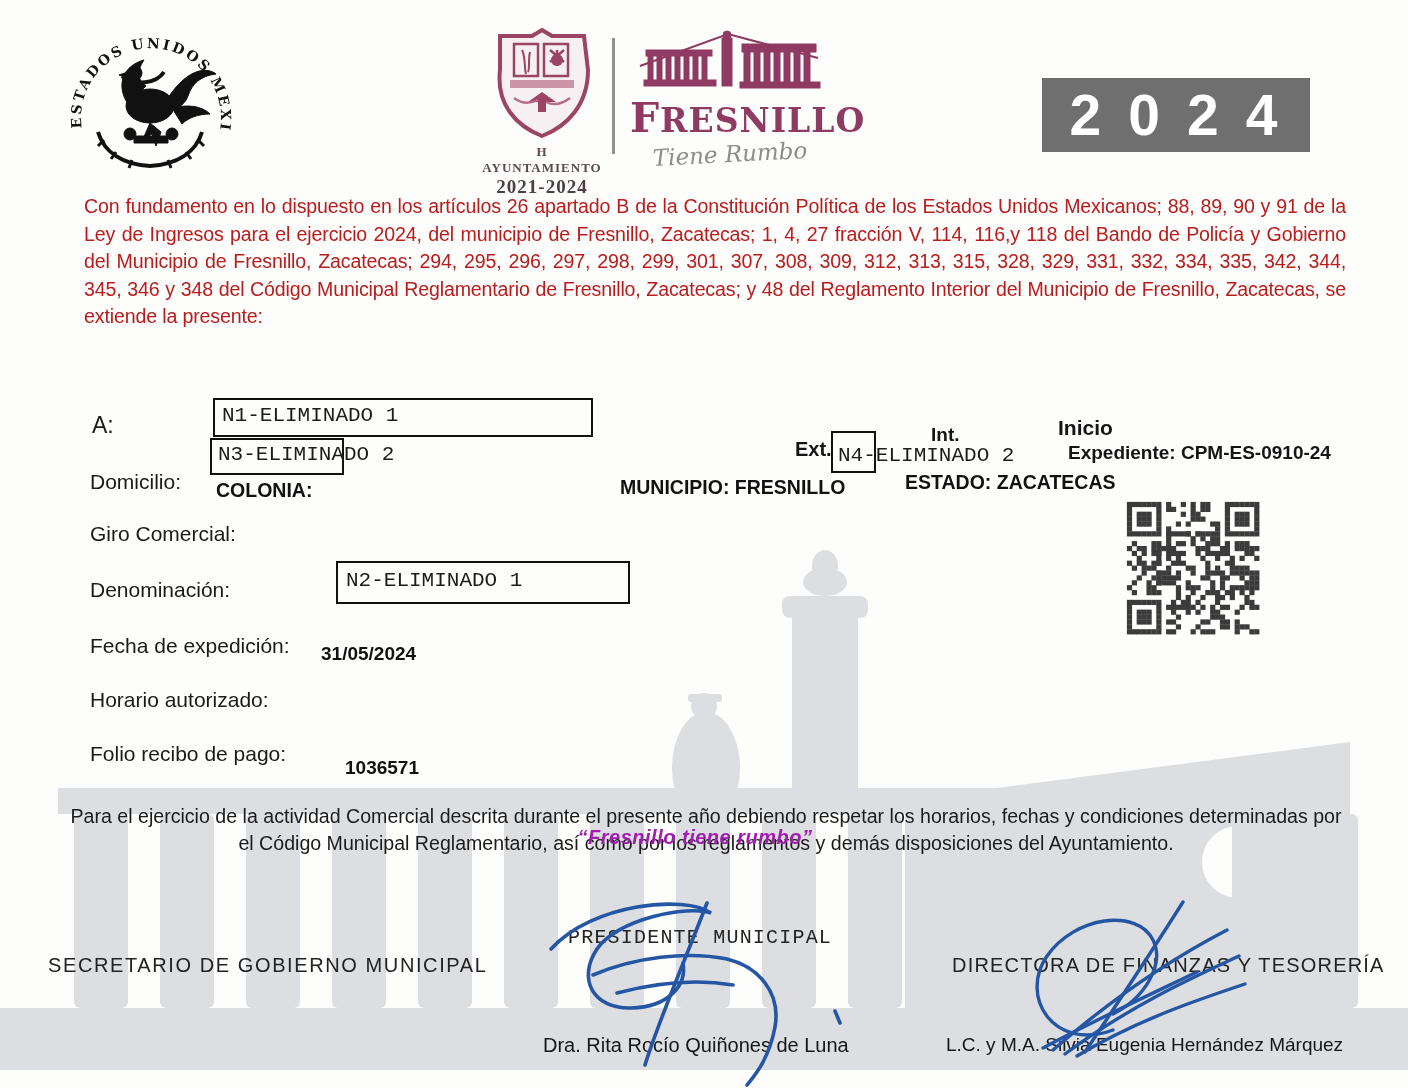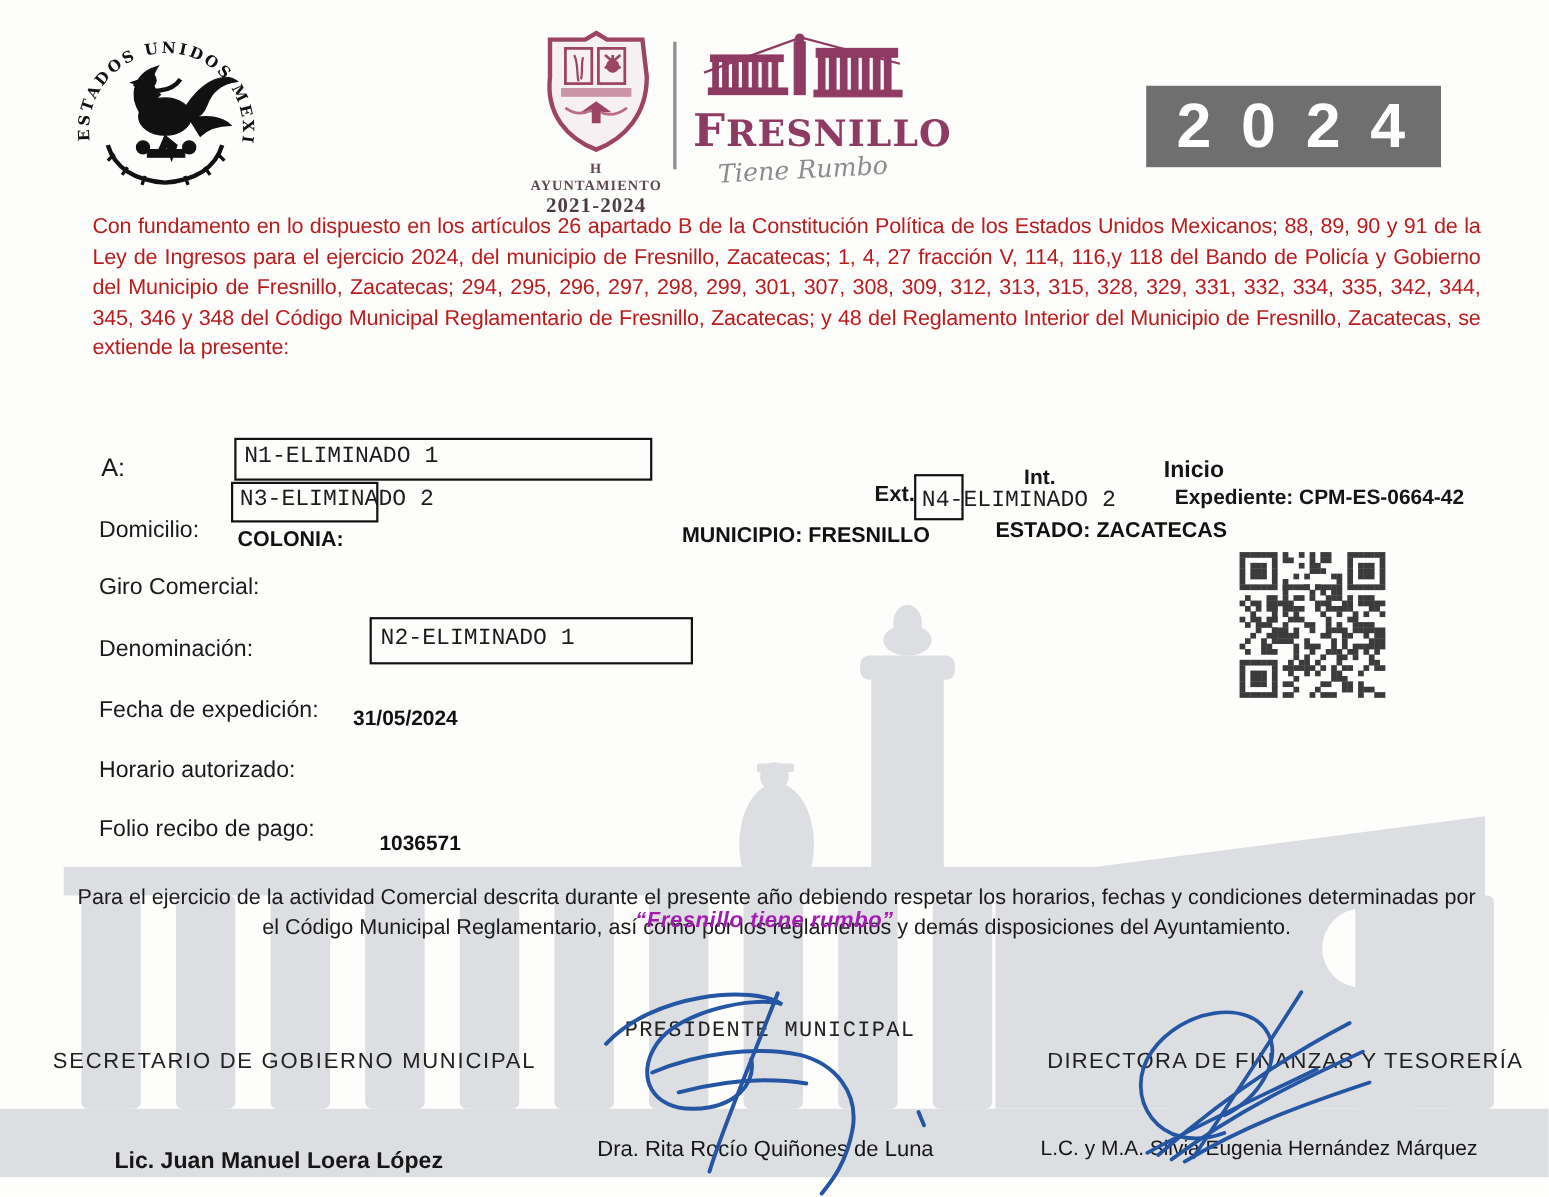--- a/index.html
+++ b/index.html
@@ -186,21 +186,21 @@
     <div class="abs mono" style="left:222px;top:404px;">N1-ELIMINADO 1</div>
 
     <div class="abs" style="left:795px;top:438px;font-size:20px;font-weight:bold;">Ext.</div>
     <div class="abs redact-border" style="left:831px;top:431px;width:41px;height:38px;"></div>
     <div class="abs mono" style="left:838px;top:444px;">
       <span>N4</span><span>-ELIMINADO 2</span>
     </div>
     <div class="abs" style="left:931px;top:424px;font-size:19px;font-weight:bold;">Int.</div>
 
     <div class="abs" style="left:1058px;top:416px;font-size:21px;font-weight:bold;">Inicio</div>
-    <div class="abs" style="left:1068px;top:442px;font-size:19px;font-weight:bold;">Expediente: CPM-ES-0664-42</div>
+    <div class="abs" style="left:1068px;top:442px;font-size:19px;font-weight:bold;">Expediente: CPM-ES-0910-24</div>
 
     <div class="abs lbl" style="left:90px;top:470px;">Domicilio:</div>
     <div class="abs redact-border" style="left:210px;top:438px;width:130px;height:33px;"></div>
     <div class="abs mono" style="left:218px;top:443px;">N3-ELIMINADO 2</div>
 
     <div class="abs boldval" style="left:216px;top:479px;font-size:19.5px;">COLONIA:</div>
     <div class="abs boldval" style="left:620px;top:476px;font-size:19.5px;">MUNICIPIO: FRESNILLO</div>
     <div class="abs boldval" style="left:905px;top:471px;font-size:19.5px;">ESTADO: ZACATECAS</div>
 
     <div class="abs lbl" style="left:90px;top:522px;">Giro Comercial:</div>
@@ -574,21 +574,20 @@
     <div class="abs lbl" style="left:90px;top:742px;">Folio recibo de pago:</div>
     <div class="abs boldval" style="left:345px;top:757px;">1036571</div>
 
     <div class="abs conditions">Para el ejercicio de la actividad Comercial descrita durante el presente año debiendo respetar los horarios, fechas y condiciones determinadas por el Código Municipal Reglamentario, así como por los reglamentos y demás disposiciones del Ayuntamiento.</div>
     <div class="abs slogan-quote">“Fresnillo tiene rumbo”</div>
 
     <div class="abs sig-title" style="left:568px;top:926px;font-family:Liberation Mono, monospace;">PRESIDENTE MUNICIPAL</div>
     <div class="abs sig-name" style="left:543px;top:1034px;">Dra. Rita Rocío Quiñones de Luna</div>
 
     <div class="abs sig-title" style="left:48px;top:954px;letter-spacing:1.6px;">SECRETARIO DE GOBIERNO MUNICIPAL</div>
-    <div class="abs sig-name" style="left:104px;top:1044px;font-weight:bold;font-size:21px;">Lic. Juan Manuel Loera  López</div>
 
     <div class="abs sig-title" style="left:952px;top:954px;">DIRECTORA DE FINANZAS Y TESORERÍA</div>
     <div class="abs sig-name" style="left:946px;top:1034px;font-size:19px;">L.C. y M.A. Silvia Eugenia Hernández Márquez</div>
 
     <svg class="abs" style="left:535px;top:893px;" width="330" height="195" viewBox="0 0 330 195">
       <g fill="none" stroke="#2456a4" stroke-width="3.6" stroke-linecap="round">
         <path d="M16,56 C58,10 150,2 176,20 C152,12 82,26 62,56 C42,86 58,116 96,115 C134,114 152,92 148,70"></path>
         <path d="M172,10 C152,62 122,132 110,172"></path>
         <path d="M58,82 C100,64 152,58 192,66 C224,74 246,100 240,134 C234,166 220,182 212,192"></path>
         <path d="M82,100 C120,90 162,86 198,92"></path>

